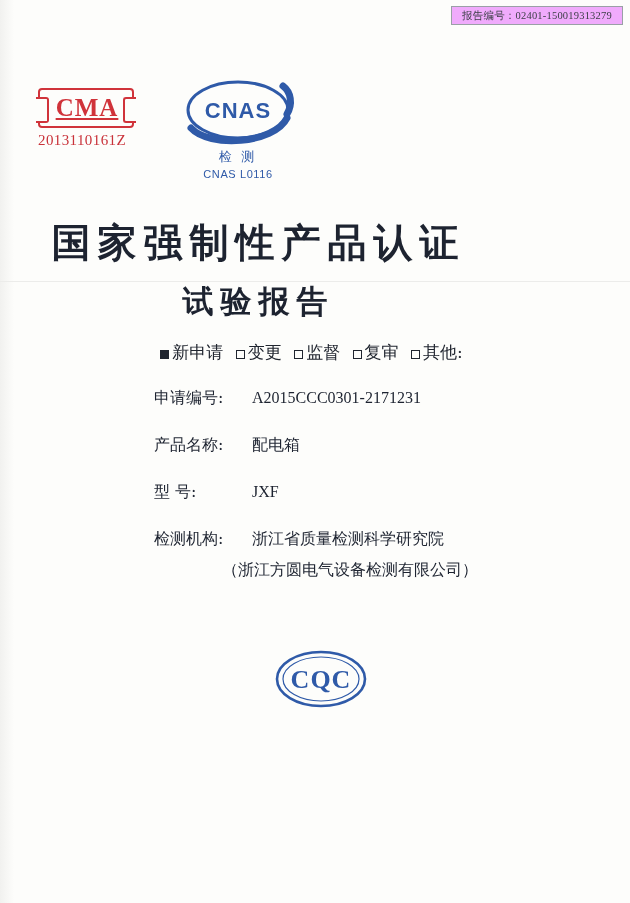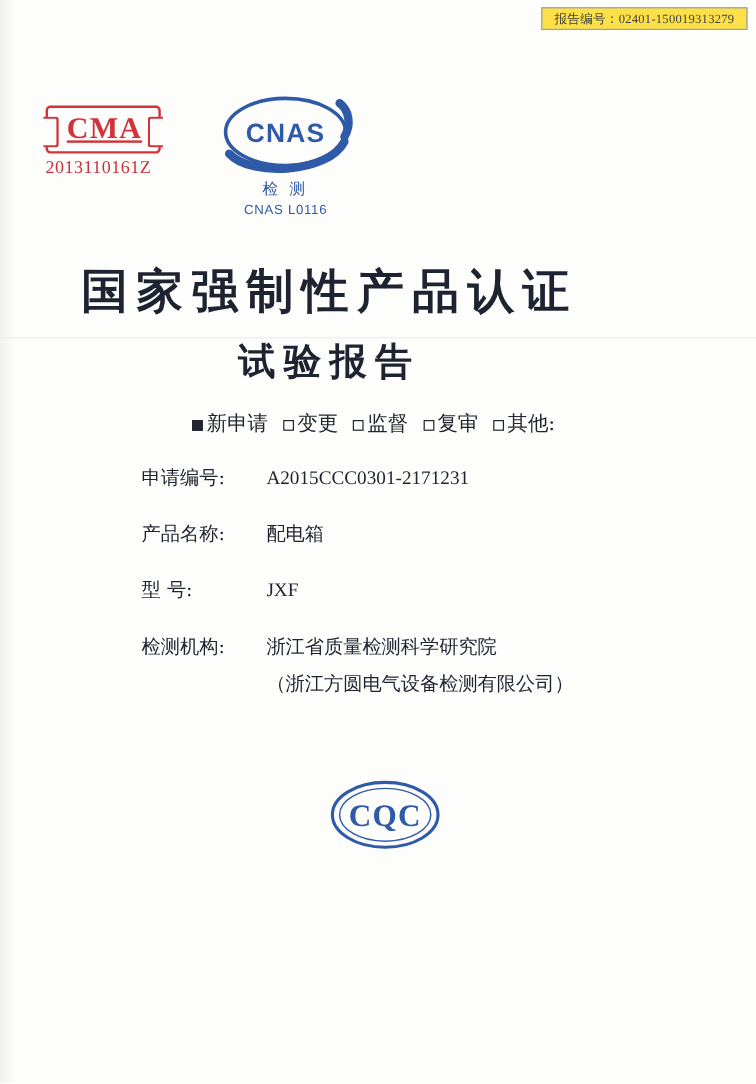--- a/index.html
+++ b/index.html
@@ -23,21 +23,21 @@
     position: absolute;
     top: 6px;
     left: 451px;
     width: 172px;
     height: 19px;
     border: 1px solid #9aa0a6;
     box-sizing: border-box;
     display: flex;
     align-items: center;
     justify-content: center;
-    background: #fde047;
+    background: #f0abfc;
   }
   .report-no-text {
     font-size: 10.5px;
     color: #3b3f46;
     letter-spacing: 0.2px;
     white-space: nowrap;
     font-family: "Liberation Serif", serif;
   }
 
   
@@ -148,21 +148,20 @@
   
   .title-main, .title-sub {
     position: absolute;
     width: 510px;
     text-align: center;
     font-family: "DejaVu Serif", serif;
     font-weight: bold;
     color: #1d2330;
     letter-spacing: 7px;
     text-indent: 7px;
-    padding-left: 16px;
   }
   .title-main { top: 216px; font-size: 39px; }
   .title-sub  { top: 281px; font-size: 31px; }
 
   
   .checkrow {
     position: absolute;
     top: 341px;
     width: 630px;
     text-align: center;
@@ -196,25 +195,26 @@
     display: flex;
     align-items: baseline;
     margin-bottom: 26px;
     font-family: "DejaVu Serif", serif;
   }
   .field .label {
     font-size: 16px;
     color: #1d2330;
     white-space: nowrap;
     min-width: 86px;
+    margin-left: 36px;
   }
   .field .value {
     font-size: 16px;
     color: #1d2330;
-    margin-left: 18px;
+    margin-left: 12px;
     font-family: "Liberation Serif", serif;
   }
   .field .value.cn {
     font-family: "DejaVu Serif", serif;
   }
   .field-sub {
     font-size: 16px;
     color: #1d2330;
     font-family: "DejaVu Serif", serif;
     margin: -16px 0 26px 104px;

